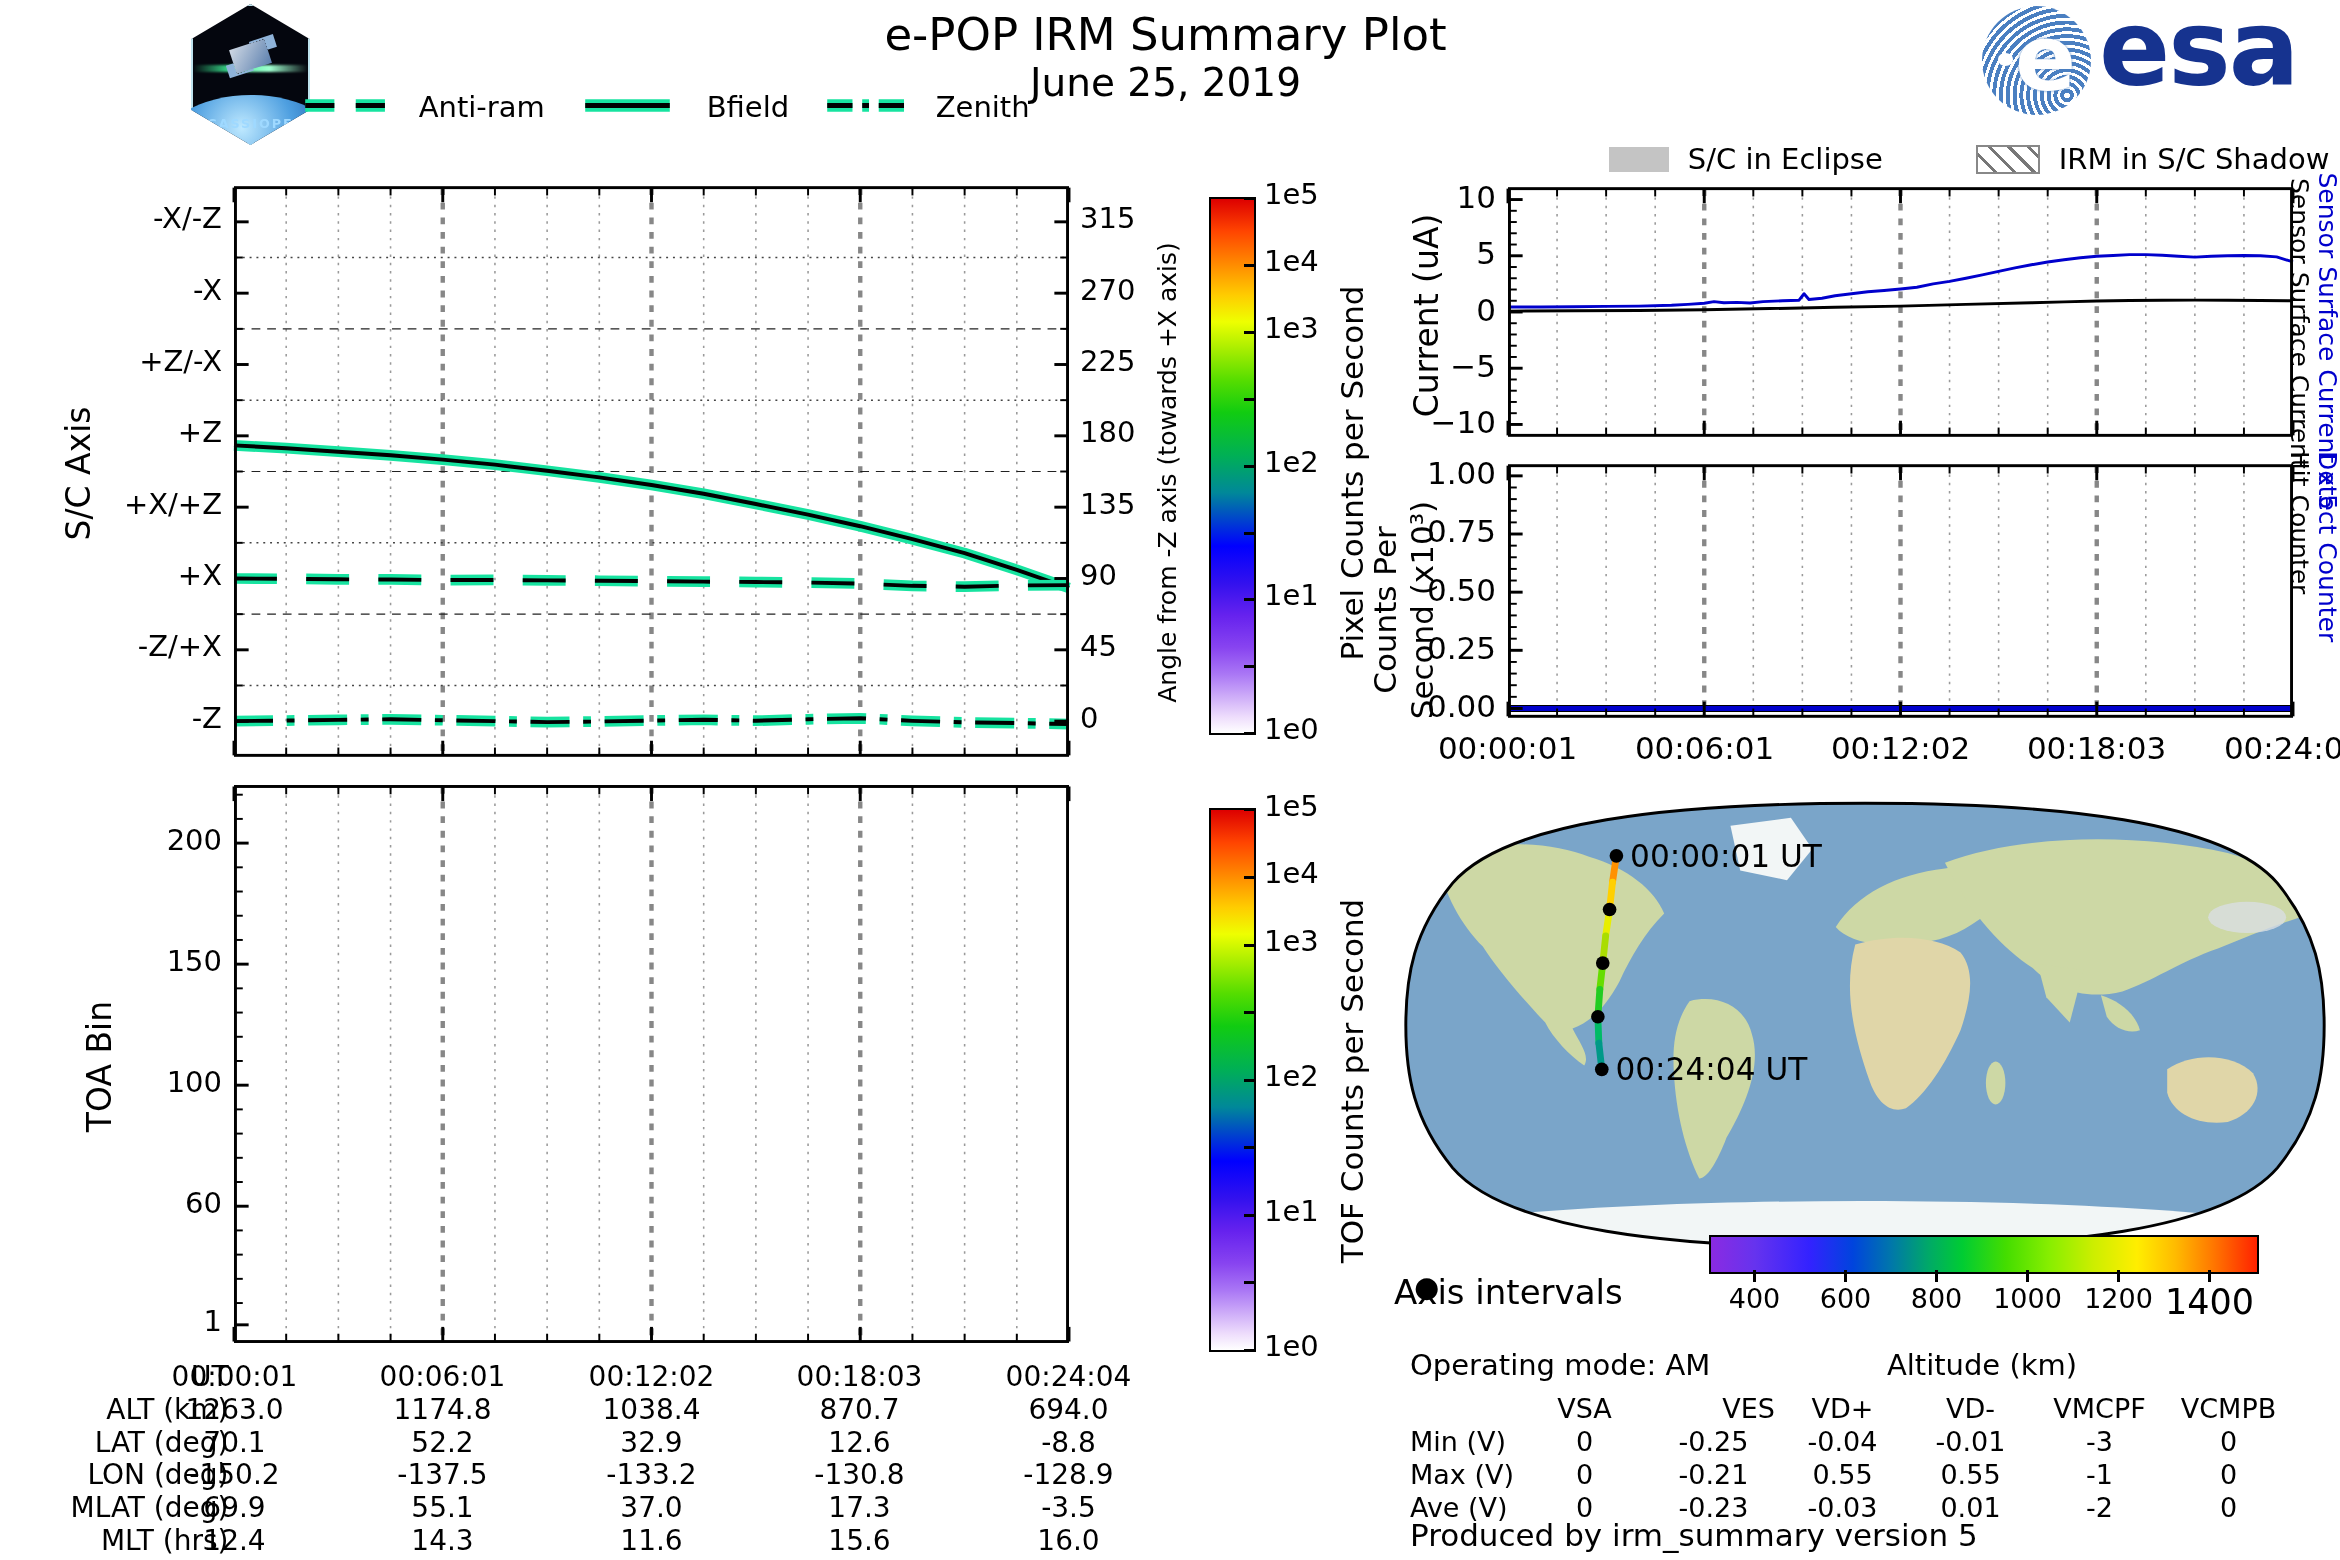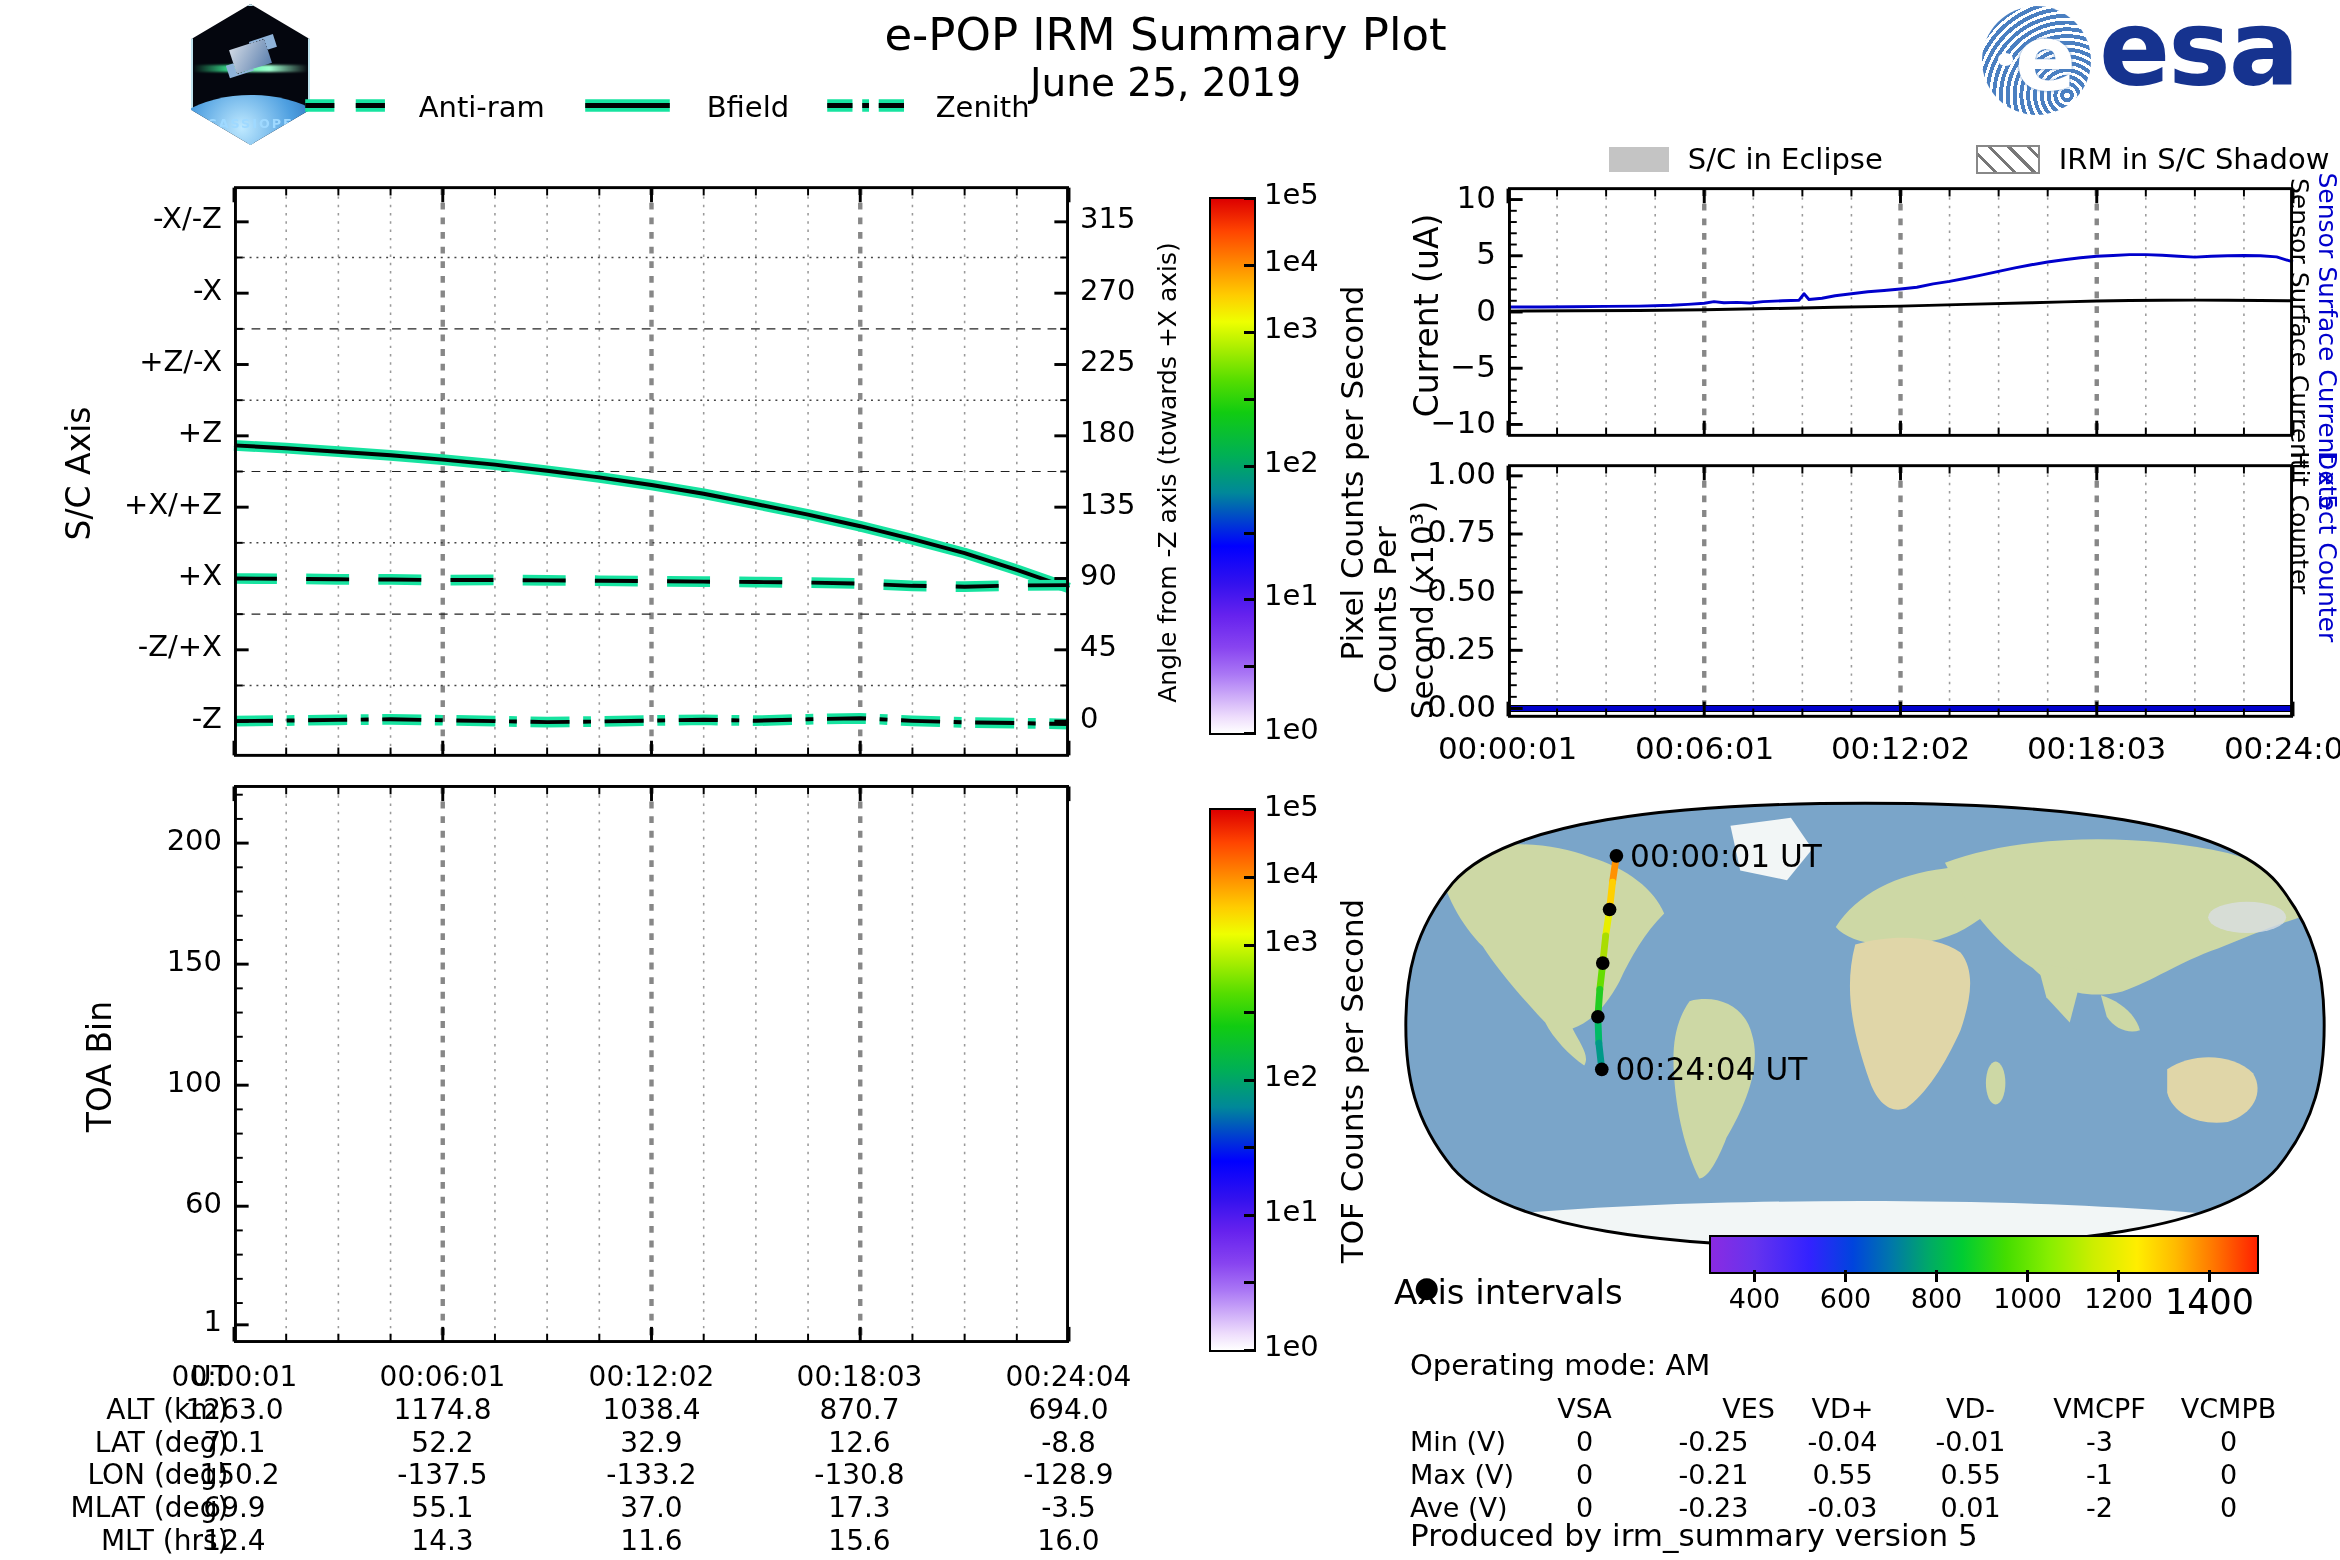--- a/index.html
+++ b/index.html
@@ -495,20 +495,21 @@
         <circle cx="208" cy="276" r="7" fill="#000"></circle>
       </g>
     <text id="map-start-label" class="maplabel" x="237" y="68">00:00:01 UT</text>
     <text id="map-end-label" class="maplabel" x="222" y="287">00:24:04 UT</text>
   </svg>
 
   <div class="abs" style="left:1414px;top:1270px;font-size:29px;">●</div>
   <div class="abs" style="left:1374px;top:1272px;font-size:34px;margin-left:20px;">Axis intervals</div>
   <div class="abs" style="left:1410px;top:1348px;font-size:29px;">Operating mode: AM</div>
   <div class="altbar"></div>
+  <div class="abs c" style="left:1709px;top:1348px;width:546px;font-size:29px;">Altitude (km)</div>
 
   <div class="abs vtab" style="left:1410px;top:1517px;font-size:31px;">Produced by irm_summary version 5</div>
 
   <div class="ticklab" style="left: 39px; width: 183px; top: 204px; text-align: right;">-X/-Z</div>
     <div class="ticklab" style="left: 1080px; width: 88px; top: 204px;">315</div>
     <div class="ticklab" style="left: 39px; width: 183px; top: 276px; text-align: right;">-X</div>
     <div class="ticklab" style="left: 1080px; width: 88px; top: 276px;">270</div>
     <div class="ticklab" style="left: 39px; width: 183px; top: 347px; text-align: right;">+Z/-X</div>
     <div class="ticklab" style="left: 1080px; width: 88px; top: 347px;">225</div>
     <div class="ticklab" style="left: 39px; width: 183px; top: 418px; text-align: right;">+Z</div>

